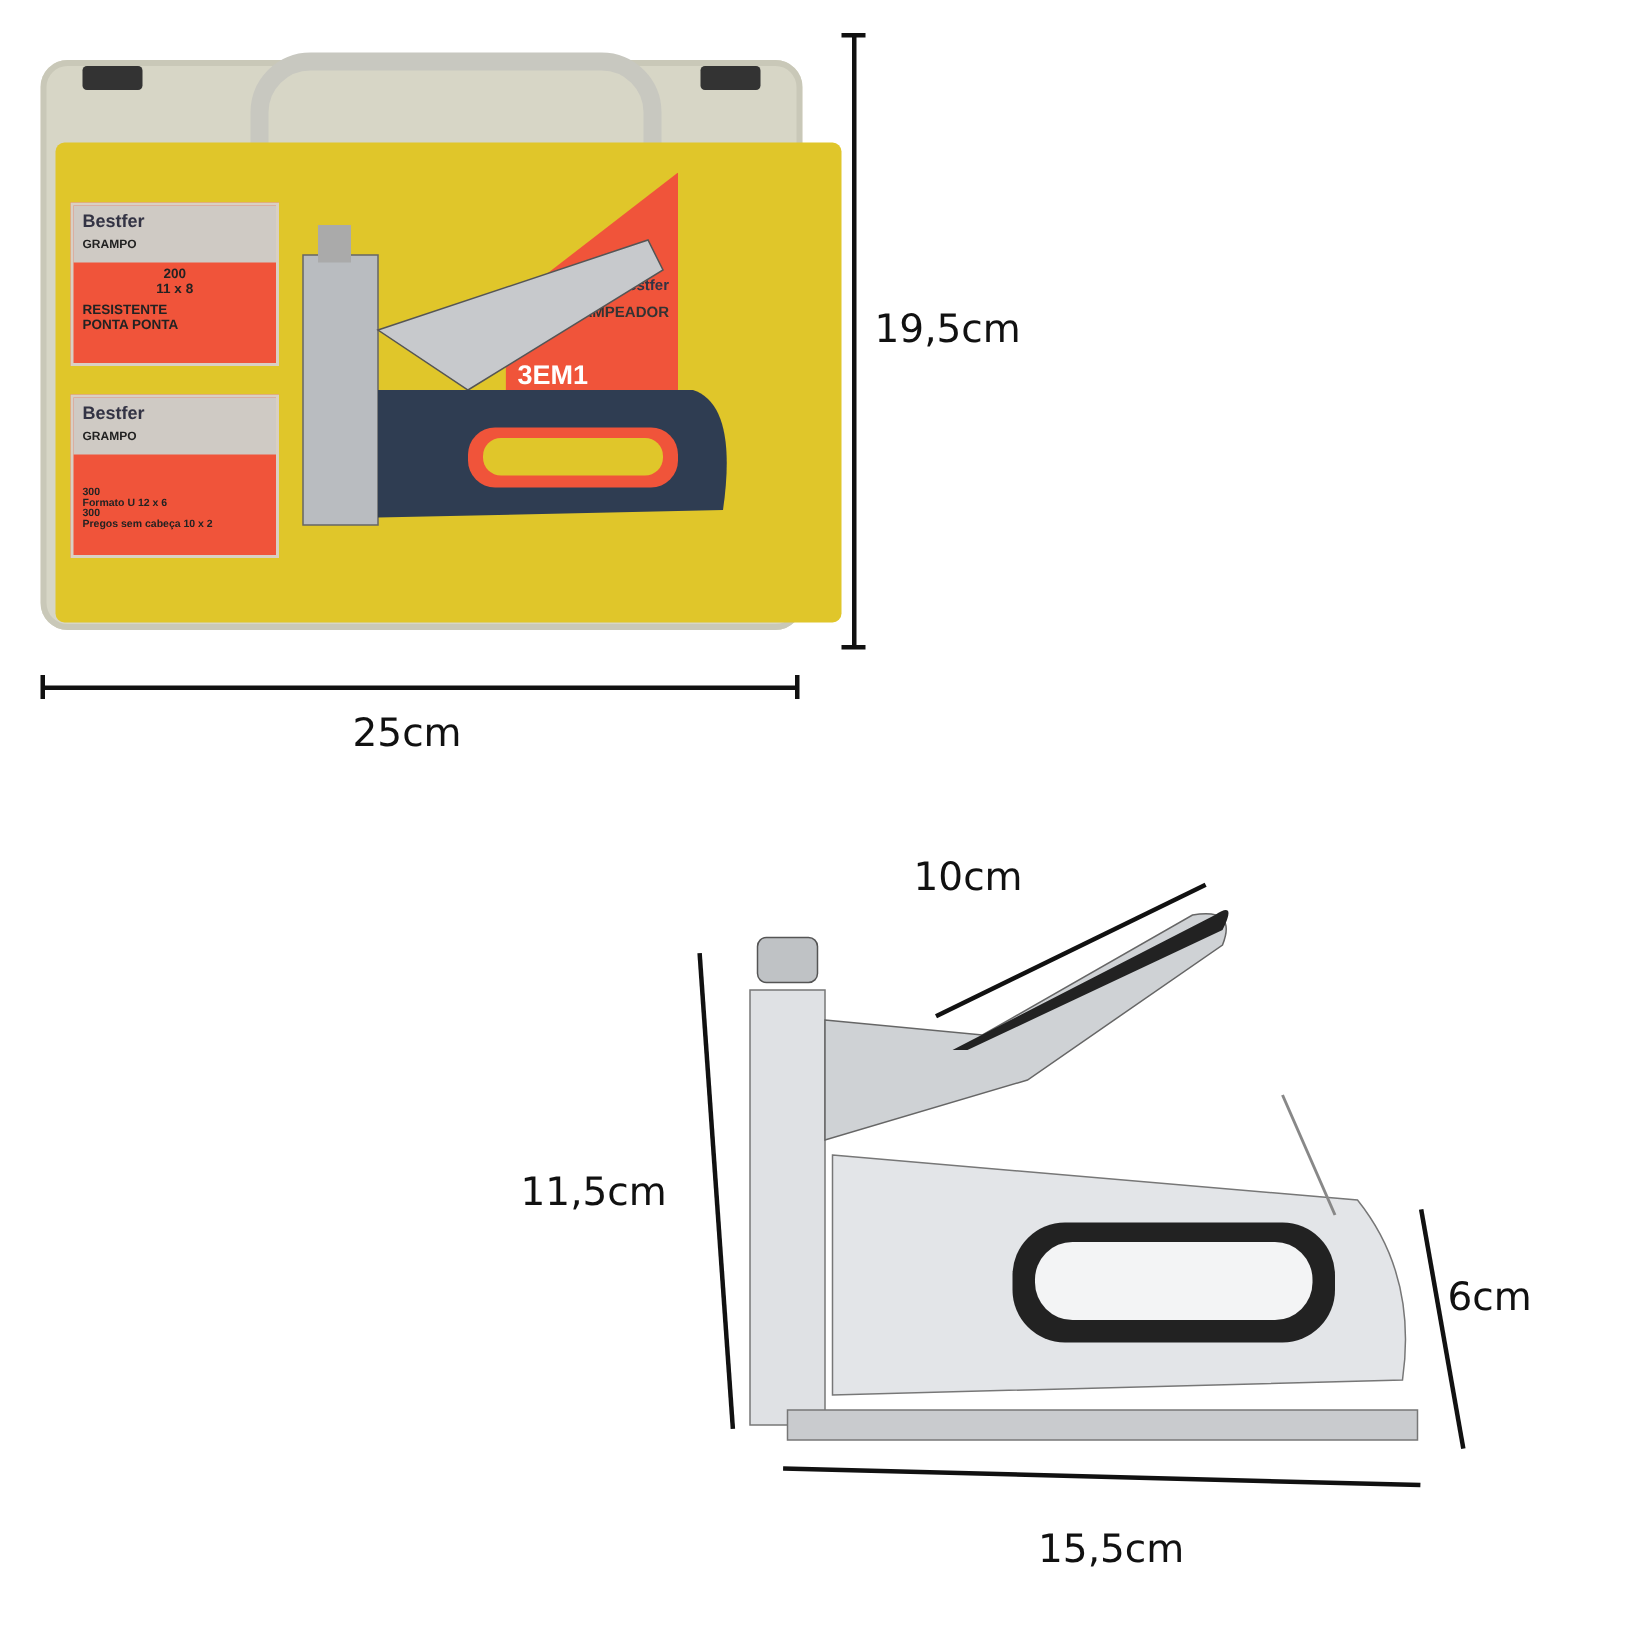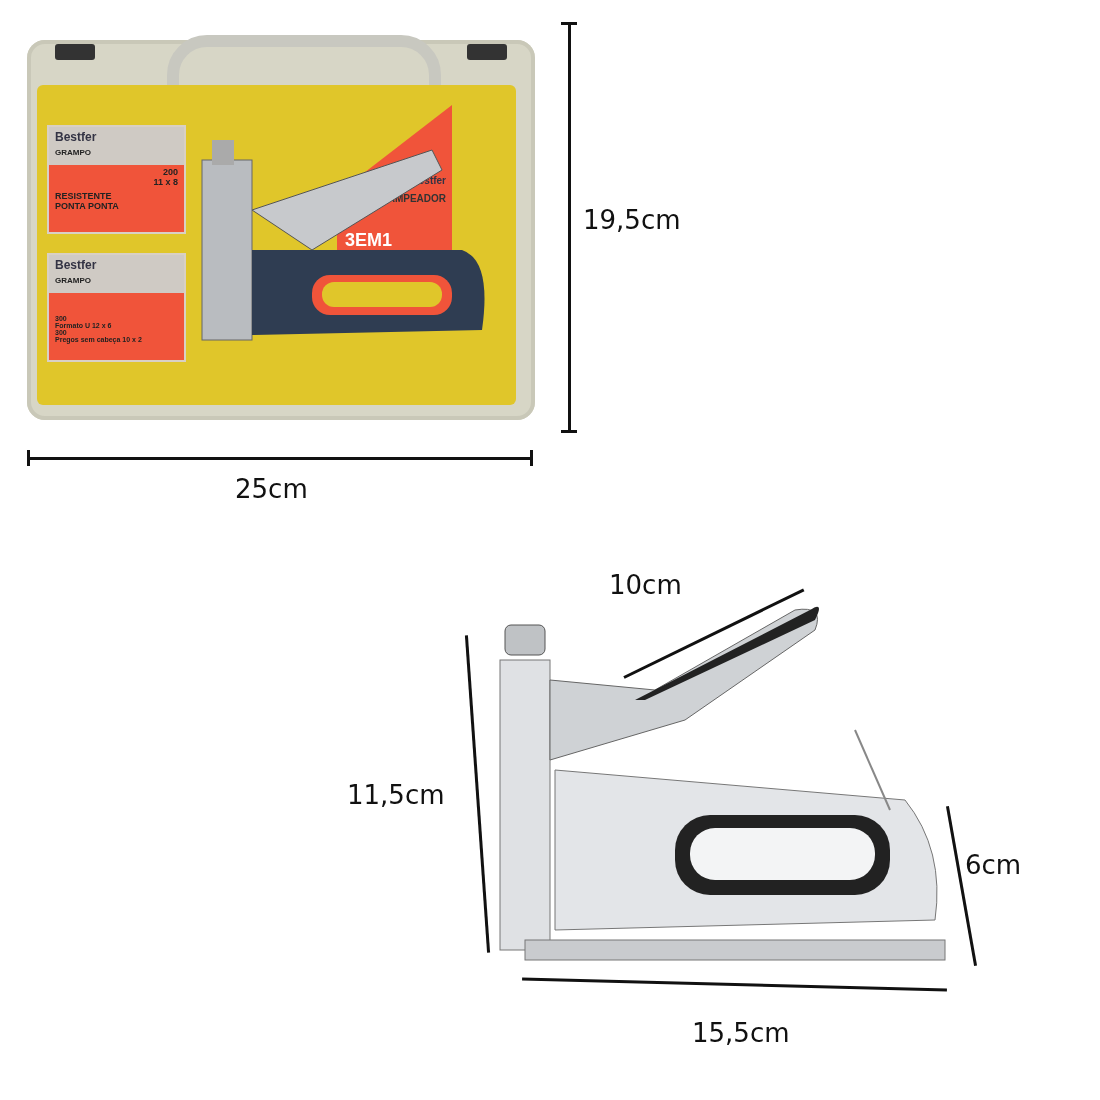--- a/index.html
+++ b/index.html
@@ -27,26 +27,26 @@
   .stapler-small { position:absolute; left:195px; top:155px; width:300px; height:215px; }
   .stapler-big { position:absolute; left:495px; top:600px; width:460px; height:370px; }
 </style>
 </head>
 <body>
 
 <div class="case">
   <div class="latch" style="left:28px;top:4px"></div>
   <div class="latch" style="left:440px;top:4px"></div>
   <div class="case-handle" style="top:-5px"></div>
-  <div class="case-inner" style="left:10px;top:45px;width:479px;height:320px">
+  <div class="case-inner" style="left:10px;top:55px;width:524px;height:320px">
 
     <div class="box" style="left:10px;top:40px">
       <div class="hdr"><span>Bestfer</span><br>
         <span class="sub">GRAMPO</span></div>
-      <div class="txt" style="text-align:right"><span>200</span><br>
+      <div class="txt" style="text-align:center"><span>200</span><br>
         <span>11 x 8</span></div>
       <div class="txt"><span>RESISTENTE</span><br>
         <span>PONTA PONTA</span></div>
     </div>
 
     <div class="box" style="left:10px;top:168px">
       <div class="hdr"><span>Bestfer</span><br>
         <span class="sub">GRAMPO</span></div>
       <div class="txt" style="padding-top:22px;font-size:7px">
         <span>300</span><br>

